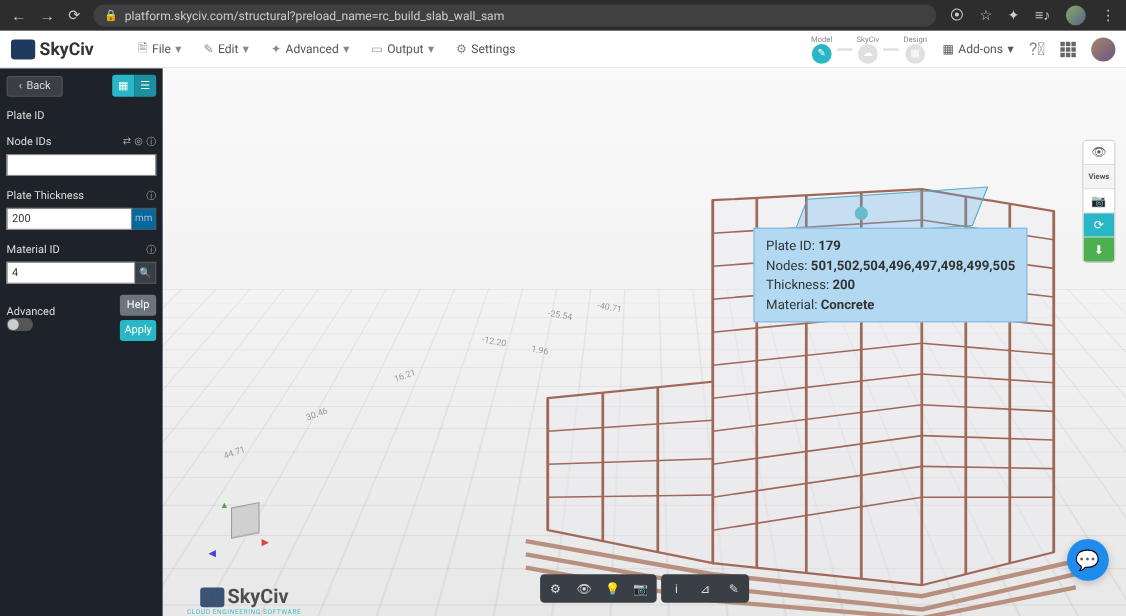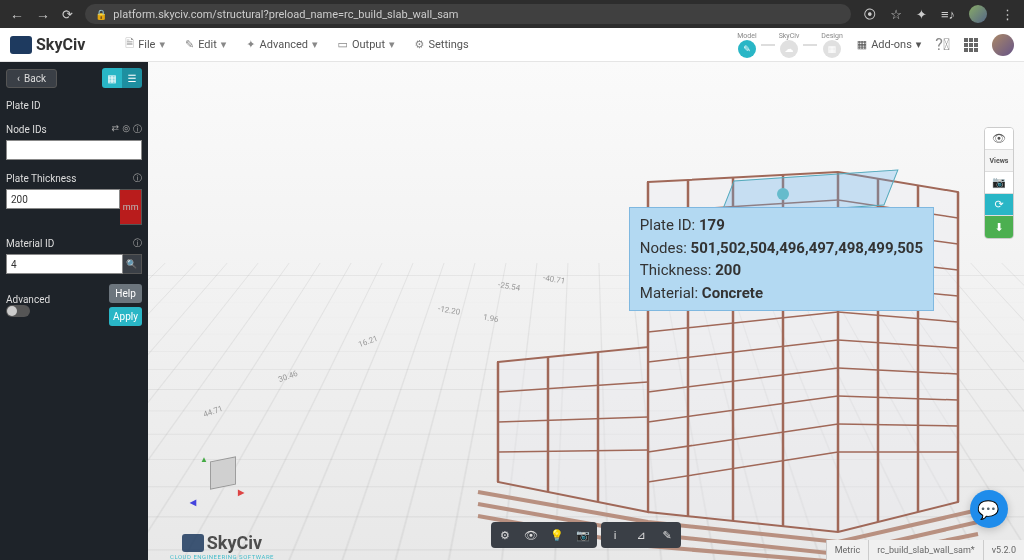--- a/index.html
+++ b/index.html
@@ -33,39 +33,39 @@
 .sb-row1 { display:flex; justify-content:space-between; align-items:center; }
 .back-btn { background:#3a3f46; border:1px solid #555; color:#ddd; font-size:10px; padding:3px 10px; border-radius:3px; cursor:pointer; display:flex; align-items:center; gap:4px; }
 .view-toggle { display:flex; }
 .vt-btn { width:20px; height:20px; background:#29b6c6; display:flex; align-items:center; justify-content:center; font-size:10px; color:#fff; border:none; cursor:pointer; }
 .vt-btn:first-child { border-radius:3px 0 0 3px; }
 .vt-btn:last-child { border-radius:0 3px 3px 0; background:#1e8fa0; }
 .sb-label { font-size:10px; color:#ddd; display:flex; justify-content:space-between; align-items:center; margin-top:8px; }
 .sb-label .hint { font-size:9px; color:#aaa; display:flex; gap:3px; }
 .sb-select, .sb-input { width:100%; height:20px; font-size:10px; padding:0 4px; border:1px solid #888; background:#fff; color:#333; border-radius:0; }
 .input-group { display:flex; }
-.input-group .unit { width:26px; height:36px; background:#b91c1c; color:#bbb; font-size:9px; display:flex; align-items:center; justify-content:center; border:1px solid #555; border-left:none; }
+.input-group .unit { width:26px; height:20px; background:#0369a1; color:#bbb; font-size:9px; display:flex; align-items:center; justify-content:center; border:1px solid #555; border-left:none; }
 .input-group .search { width:22px; height:20px; background:#3a3f46; color:#bbb; font-size:9px; display:flex; align-items:center; justify-content:center; border:1px solid #555; border-left:none; }
 .advanced-row { display:flex; justify-content:space-between; align-items:center; margin-top:6px; }
 .adv-label { font-size:10px; color:#ddd; }
 .toggle-sw { width:24px; height:12px; background:#555; border-radius:6px; position:relative; }
 .toggle-sw::after { content:''; position:absolute; width:10px; height:10px; background:#ccc; border-radius:50%; top:1px; left:1px; }
 .btn-row { display:flex; gap:4px;flex-direction:column; }
 .btn-help { flex:1; background:#6c757d; color:#fff; border:none; font-size:10px; padding:4px; border-radius:3px; cursor:pointer; }
 .btn-apply { flex:1; background:#29b6c6; color:#fff; border:none; font-size:10px; padding:4px; border-radius:3px; cursor:pointer; }
 .canvas { flex:1; position:relative; background:linear-gradient(180deg,#fafafa 0%,#e8e8e8 100%); overflow:hidden; }
 .grid-floor { position:absolute; inset:0; background-image:
   linear-gradient(rgba(0,0,0,0.06) 1px, transparent 1px),
   linear-gradient(90deg, rgba(0,0,0,0.06) 1px, transparent 1px);
   background-size:30px 30px;
   transform:perspective(900px) rotateX(58deg) translateY(110px) scale(1.4);
   transform-origin:center 70%;
 }
 .building { position:absolute; left:300px; top:60px; width:600px; height:440px; pointer-events:none; }
-.tooltip-box { position:absolute; right:90px; top:145px; background:#b3d9f2; border:1px solid #7fb8e0; padding:6px 10px; font-size:15px; color:#333; line-height:1.5; min-width:150px; }
+.tooltip-box { position:absolute; right:90px; top:145px; background:#b3d9f2; border:1px solid #7fb8e0; padding:6px 10px; font-size:12px; color:#333; line-height:1.5; min-width:150px; }
 .tooltip-box b { font-weight:700; }
 .sel-plate { position:absolute; right:135px; top:113px; width:160px; height:36px; background:rgba(100,180,240,0.3); border:1px solid #5ab; transform:skewX(-25deg) rotateZ(-4deg); }
 .sel-dot { position:absolute; right:235px; top:126px; width:12px; height:12px; background:#6bc; border-radius:50%; }
 .axis-widget { position:absolute; left:40px; bottom:40px; width:70px; height:70px; }
 .axis-cube { position:absolute; left:20px; top:8px; width:30px; height:30px; background:#d0d0d0; border:1px solid #999; transform:rotateX(20deg) rotateY(-30deg); }
 .ax { position:absolute; font-size:8px; font-weight:bold; }
 .ax.r { color:#d44; left:50px; top:38px; }
 .ax.g { color:#4a4; left:12px; top:5px; }
 .ax.b { color:#44d; left:2px; top:48px; }
 .watermark { position:absolute; left:22px; bottom:0px; display:flex; flex-direction:column; align-items:center; opacity:0.85; }
@@ -331,20 +331,15 @@
         </div>
         <div class="bt-group">
           <button class="bt-btn">i</button>
           <button class="bt-btn">⊿</button>
           <button class="bt-btn">✎</button>
         </div>
       </div>
 
       <div class="chat-fab">💬</div>
 
-      <div class="statusbar">
-        <div class="sb-cell">Metric</div>
-        <div class="sb-cell">rc_build_slab_wall_sam*</div>
-        <div class="sb-cell">v5.2.0</div>
-      </div>
     </div>
   </div>
 </div>
 
 </body></html>

